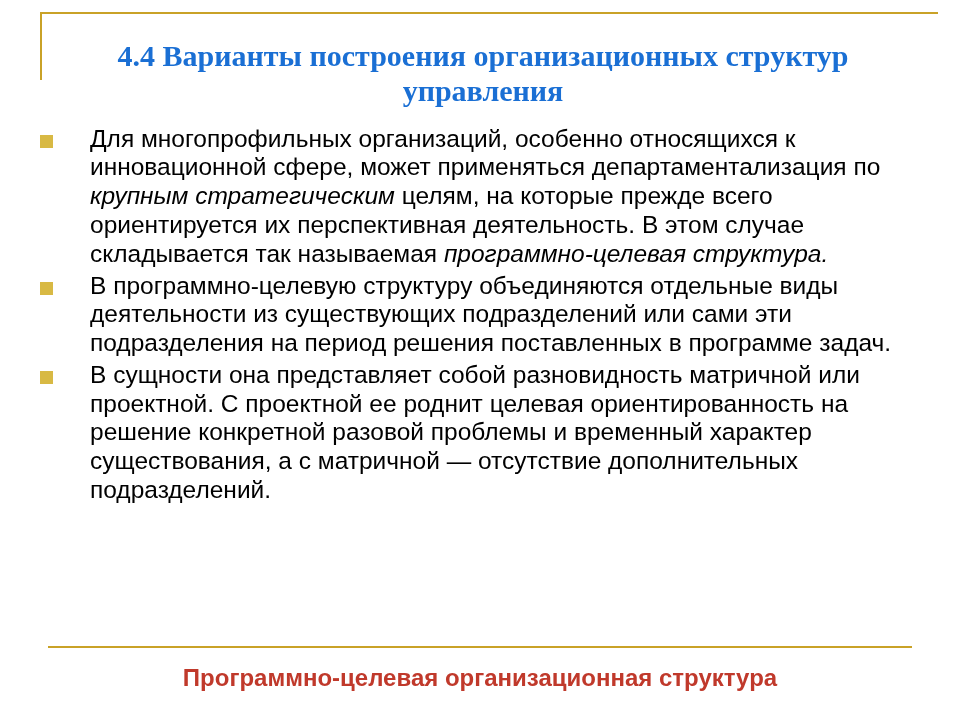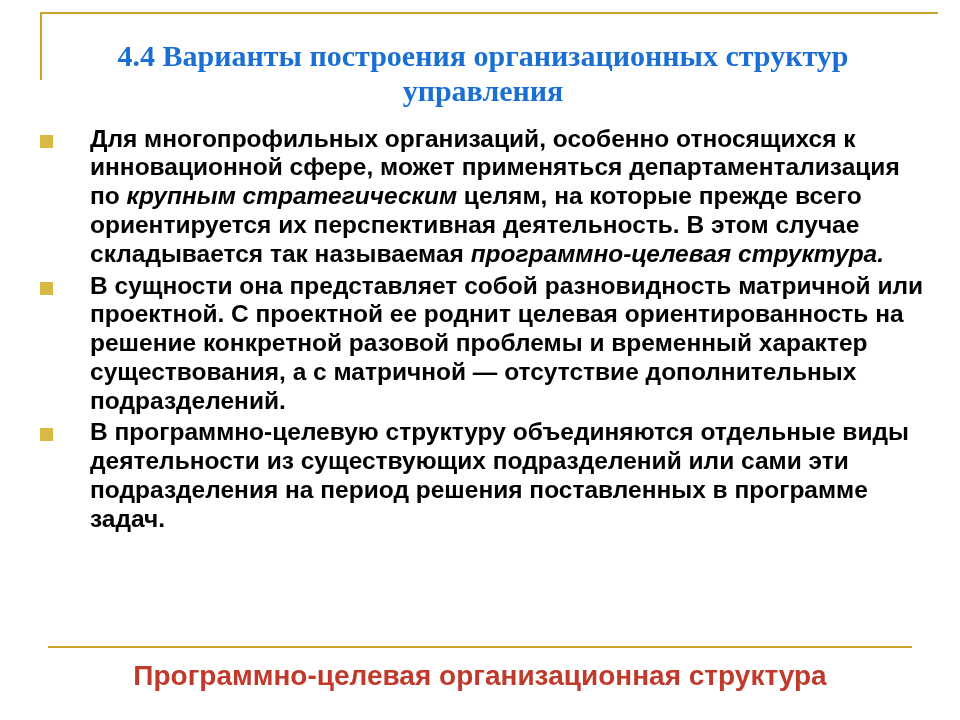--- a/index.html
+++ b/index.html
@@ -62,21 +62,21 @@
     list-style: none;
     margin: 0;
     padding: 0;
   }
   ul.bullets > li {
     position: relative;
     padding-left: 62px;
     margin: 0 0 3px 0;
     color: #000000;
     font-family: "Liberation Sans", sans-serif;
-    font-weight: bold;
+    font-weight: normal;
     font-size: 24.5px;
     line-height: 1.175;
     text-align: left;
   }
   ul.bullets > li .marker {
     position: absolute;
     left: 12px;
     top: 10px;
     width: 13px;
     height: 13px;
@@ -97,21 +97,21 @@
   }
   .footer-caption {
     position: absolute;
     left: 0;
     right: 0;
     bottom: 28px;
     text-align: center;
     color: #c0392b;
     font-family: "Liberation Sans", sans-serif;
     font-weight: bold;
-    font-size: 28px;
+    font-size: 24px;
   }
 </style>
 </head>
 <body>
 
 <div class="slide">
 
   <div class="title-block">
     <div class="title-rule-top"></div>
     <div class="title-rule-left"></div>
@@ -119,25 +119,25 @@
   </div>
 
   <div class="content">
     <ul class="bullets">
       <li>
         <span class="marker"></span>
         <span class="bullet-text"><span>Для многопрофильных организаций, особенно относящихся к инновационной сфере, может применяться департаментализация по </span><i>крупным стратегическим</i><span> целям, на которые прежде всего ориентируется их перспективная деятельность. В этом случае складывается так называемая </span><i>программно-целевая структура.</i></span>
       </li>
       <li>
         <span class="marker"></span>
-        <span class="bullet-text"><span>В сущности она представляет собой разновидность матричной или проектной. С проектной ее роднит целевая ориентированность на решение конкретной разовой проблемы и временный характер существования, а с матричной — отсутствие дополнительных подразделений.</span></span>
+        <span class="bullet-text"><span>В программно-целевую структуру объединяются отдельные виды деятельности из существующих подразделений или сами эти подразделения на период решения поставленных в программе задач.</span></span>
       </li>
       <li>
         <span class="marker"></span>
-        <span class="bullet-text"><span>В программно-целевую структуру объединяются отдельные виды деятельности из существующих подразделений или сами эти подразделения на период решения поставленных в программе задач.</span></span>
+        <span class="bullet-text"><span>В сущности она представляет собой разновидность матричной или проектной. С проектной ее роднит целевая ориентированность на решение конкретной разовой проблемы и временный характер существования, а с матричной — отсутствие дополнительных подразделений.</span></span>
       </li>
     </ul>
   </div>
 
   <div class="footer-rule"></div>
   <div class="footer-caption">Программно-целевая организационная структура</div>
 
 </div>
 
 </body></html>

